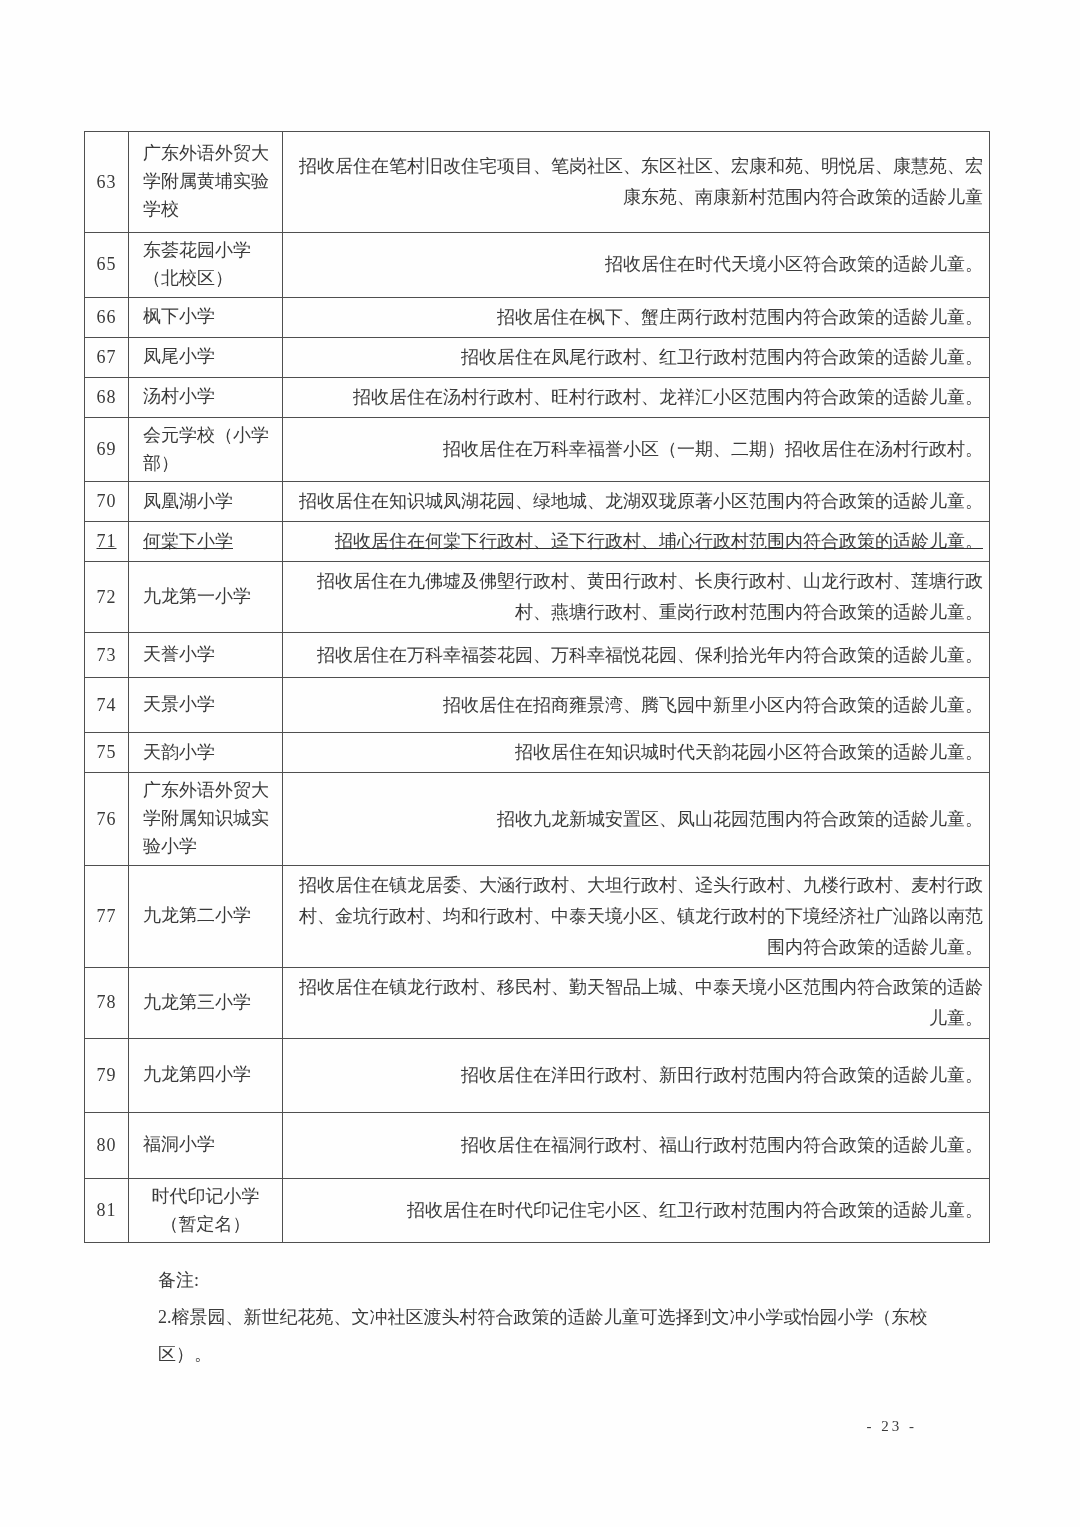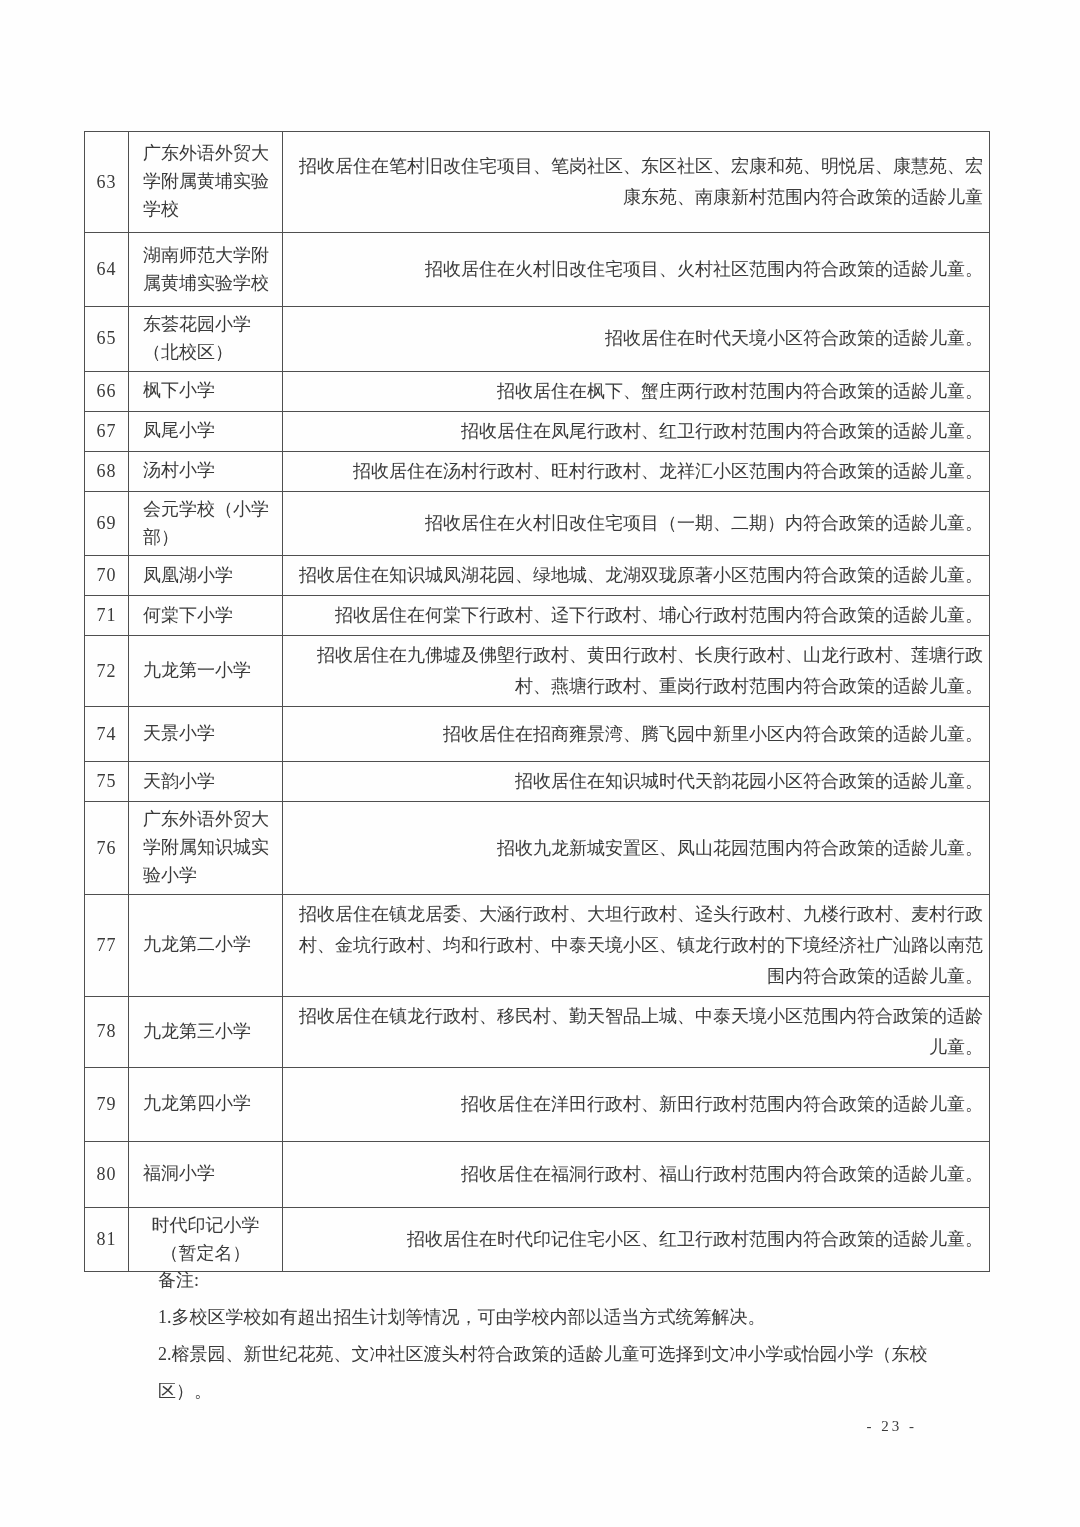--- a/index.html
+++ b/index.html
@@ -71,25 +71,20 @@
 
 <div class="page">
 
   <table class="school-table">
     <tbody id="table-body">
         <tr style="height: 101px;">
           <td class="col-num">63</td>
           <td class="col-school">广东外语外贸大学附属黄埔实验学校</td>
           <td class="col-desc">招收居住在笔村旧改住宅项目、笔岗社区、东区社区、宏康和苑、明悦居、康慧苑、宏康东苑、南康新村范围内符合政策的适龄儿童</td>
         </tr>
-        <tr style="height: 74px;">
-          <td class="col-num">64</td>
-          <td class="col-school">湖南师范大学附属黄埔实验学校</td>
-          <td class="col-desc">招收居住在火村旧改住宅项目、火村社区范围内符合政策的适龄儿童。</td>
-        </tr>
         <tr style="height: 58px;">
           <td class="col-num">65</td>
           <td class="col-school">东荟花园小学（北校区）</td>
           <td class="col-desc">招收居住在时代天境小区符合政策的适龄儿童。</td>
         </tr>
         <tr style="height: 32px;">
           <td class="col-num">66</td>
           <td class="col-school">枫下小学</td>
           <td class="col-desc">招收居住在枫下、蟹庄两行政村范围内符合政策的适龄儿童。</td>
         </tr>
@@ -99,36 +94,41 @@
           <td class="col-desc">招收居住在凤尾行政村、红卫行政村范围内符合政策的适龄儿童。</td>
         </tr>
         <tr style="height: 36px; padding-left: 11px;">
           <td class="col-num">68</td>
           <td class="col-school">汤村小学</td>
           <td class="col-desc">招收居住在汤村行政村、旺村行政村、龙祥汇小区范围内符合政策的适龄儿童。</td>
         </tr>
         <tr style="height: 55px;">
           <td class="col-num">69</td>
           <td class="col-school">会元学校（小学部）</td>
-          <td class="col-desc">招收居住在火村旧改住宅项目（一期、二期）内符合政策的适龄儿童。</td>
+          <td class="col-desc">招收居住在万科幸福誉小区（一期、二期）招收居住在汤村行政村。</td>
         </tr>
         <tr style="height: 37px;">
           <td class="col-num">70</td>
           <td class="col-school">凤凰湖小学</td>
           <td class="col-desc">招收居住在知识城凤湖花园、绿地城、龙湖双珑原著小区范围内符合政策的适龄儿童。</td>
         </tr>
-        <tr style="height: 40px;">
+        <tr style="height: 40px; text-decoration: underline;">
           <td class="col-num">71</td>
           <td class="col-school">何棠下小学</td>
           <td class="col-desc">招收居住在何棠下行政村、迳下行政村、埔心行政村范围内符合政策的适龄儿童。</td>
         </tr>
         <tr style="height: 63px;">
           <td class="col-num">72</td>
           <td class="col-school">九龙第一小学</td>
           <td class="col-desc">招收居住在九佛墟及佛塱行政村、黄田行政村、长庚行政村、山龙行政村、莲塘行政村、燕塘行政村、重岗行政村范围内符合政策的适龄儿童。</td>
+        </tr>
+        <tr style="height: 45px;">
+          <td class="col-num">73</td>
+          <td class="col-school">天誉小学</td>
+          <td class="col-desc">招收居住在万科幸福荟花园、万科幸福悦花园、保利拾光年内符合政策的适龄儿童。</td>
         </tr>
         <tr style="height: 55px;">
           <td class="col-num">74</td>
           <td class="col-school">天景小学</td>
           <td class="col-desc">招收居住在招商雍景湾、腾飞园中新里小区内符合政策的适龄儿童。</td>
         </tr>
         <tr style="height: 35px;">
           <td class="col-num">75</td>
           <td class="col-school">天韵小学</td>
           <td class="col-desc">招收居住在知识城时代天韵花园小区符合政策的适龄儿童。</td>
@@ -161,19 +161,18 @@
         <tr style="height: 60px;">
           <td class="col-num">81</td>
           <td class="col-school center">时代印记小学（暂定名）</td>
           <td class="col-desc">招收居住在时代印记住宅小区、红卫行政村范围内符合政策的适龄儿童。</td>
         </tr>
       </tbody>
   </table>
 
   <div class="notes">
     <div>备注:</div>
-    <div>1.多校区学校如有超出招生计划等情况，可由学校内部以适当方式统筹解决。</div>
     <div>2.榕景园、新世纪花苑、文冲社区渡头村符合政策的适龄儿童可选择到文冲小学或怡园小学（东校区）。</div>
   </div>
 
   <div class="page-number">- 23 -</div>
 
 </div>
 
 </body></html>

